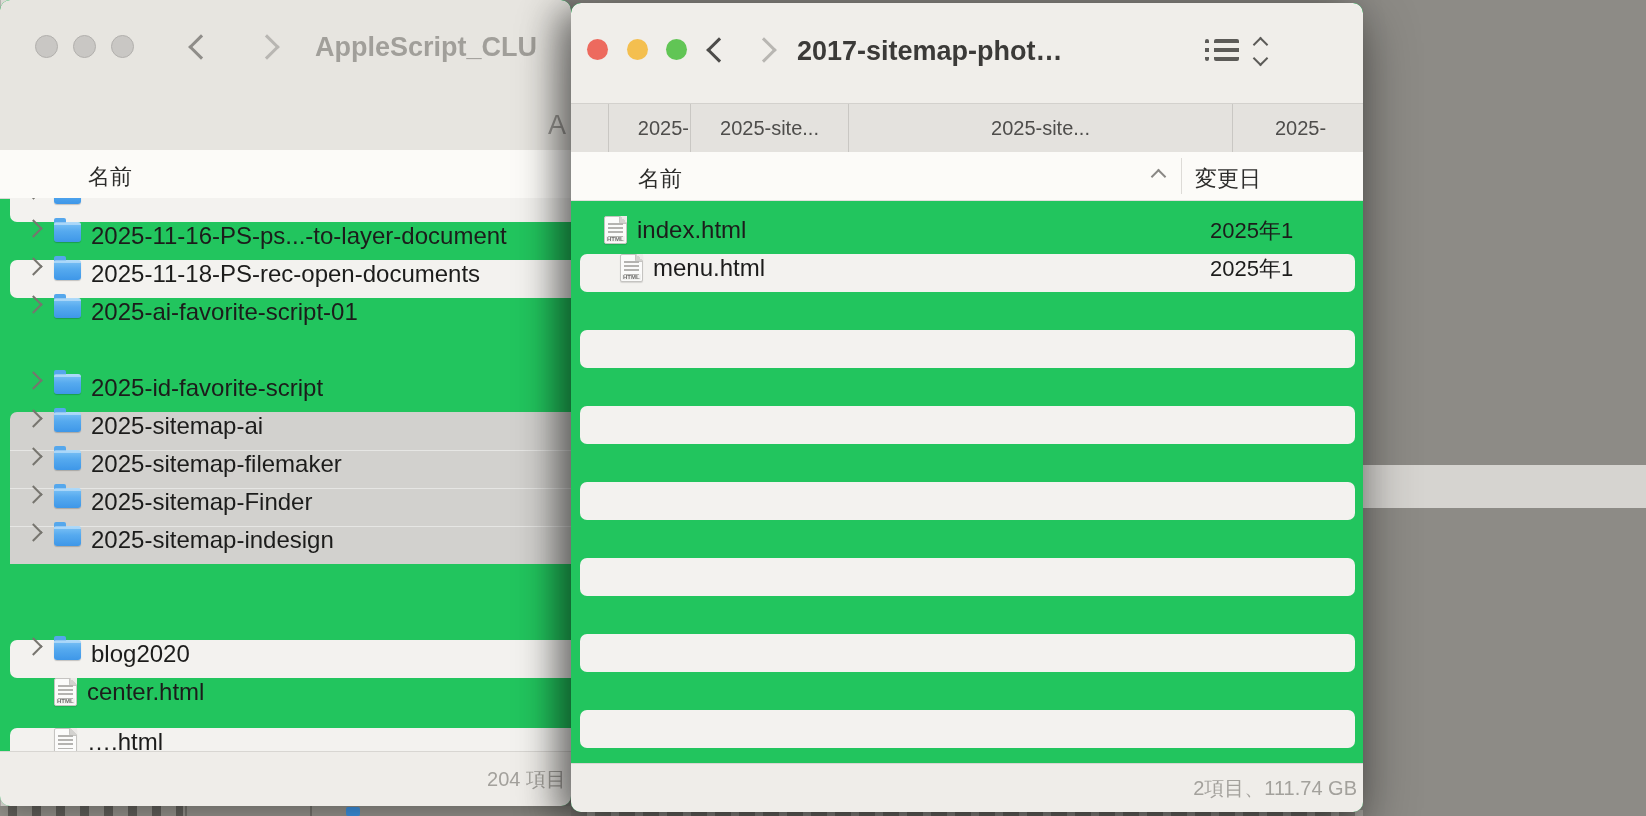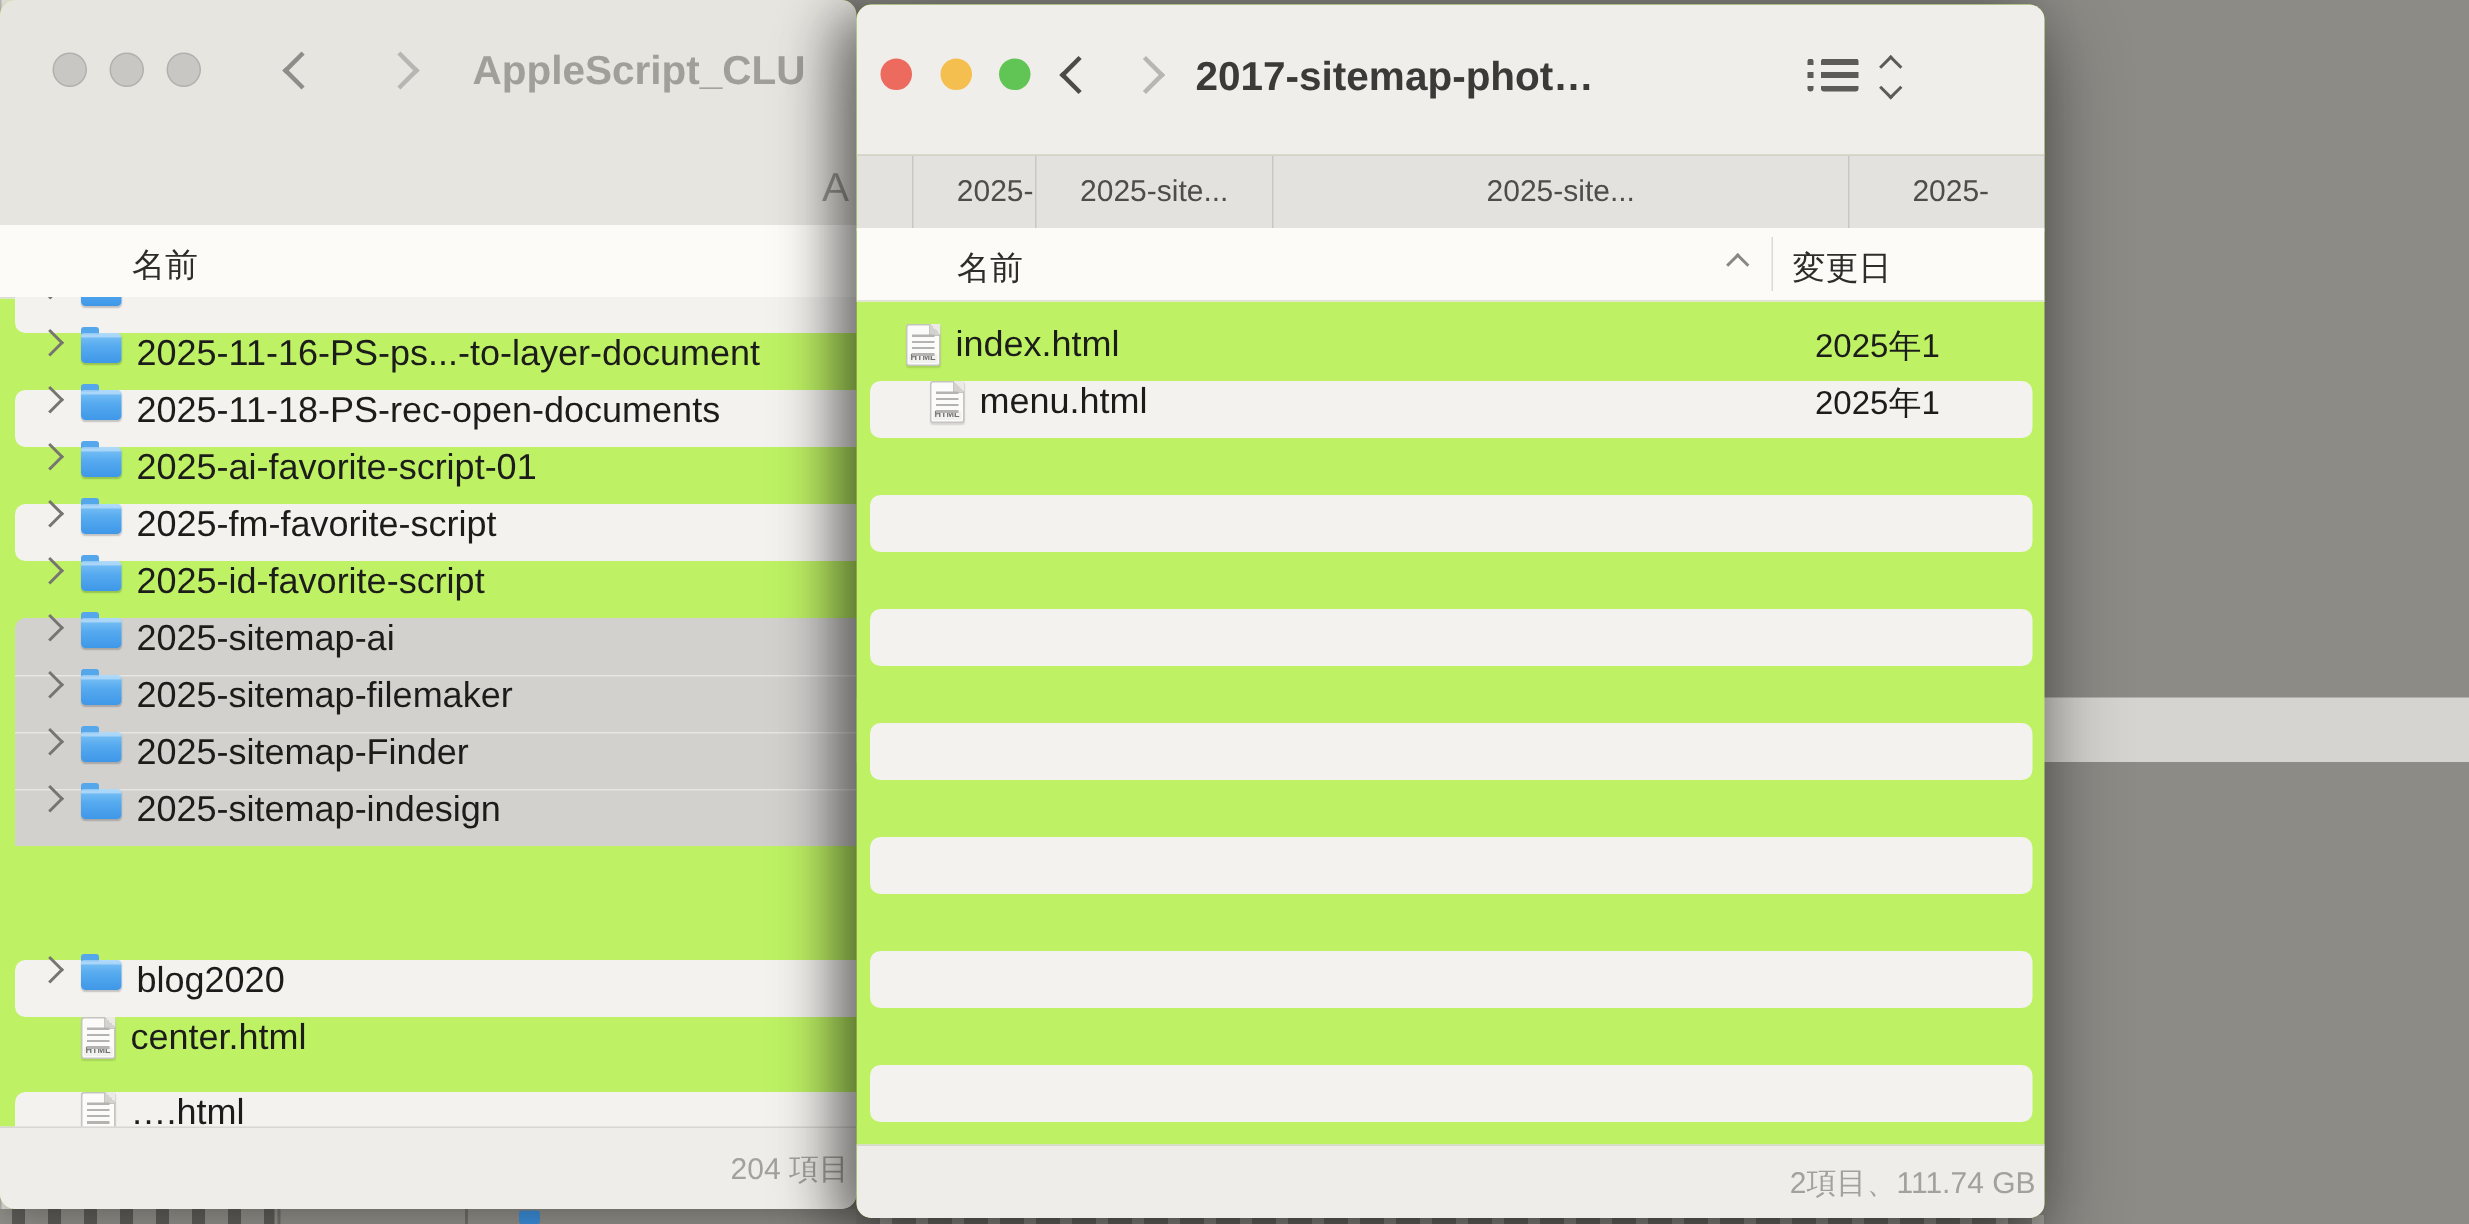--- a/index.html
+++ b/index.html
@@ -2,21 +2,21 @@
 <html><head>
 <meta charset="utf-8">
 <style>
   html,body{margin:0;padding:0;background:#555;}
   #screen{position:relative;width:1646px;height:816px;overflow:hidden;
           font-family:"Liberation Sans","DejaVu Sans",sans-serif;
           background:#8d8b86;-webkit-font-smoothing:antialiased;}
   .abs{position:absolute;}
 
   
-  .window{position:absolute;background:#bef264;}
+  .window{position:absolute;background:#22c55e;}
   #left-window{left:0;top:0;width:571px;height:806px;border-radius:10px;z-index:1;overflow:hidden;
                box-shadow:0 8px 30px rgba(0,0,0,.35);}
   #mid-window{left:571px;top:3px;width:792px;height:809px;border-radius:10px;z-index:3;overflow:hidden;
               box-shadow:-14px 6px 34px rgba(0,0,0,.38),0 18px 55px rgba(0,0,0,.42);}
   #right-panel{left:1362px;top:0;width:284px;height:816px;z-index:5;overflow:hidden;
                background:#e9e7e2;border-left:1px solid rgba(0,0,0,.18);
                box-shadow:-12px 0 30px rgba(0,0,0,.22);}
 
   
   .titlebar{position:absolute;left:0;top:0;right:0;}
@@ -140,26 +140,20 @@
           <span class="disc"></span>
           <span class="folder-icon" style="margin-left: 14px;"></span>
           <span class="fname">2025-11-18-PS-rec-open-documents</span>
         </div>
         <div class="frow" style="top: 100px; border-radius: 14px;">
           <div class="band"></div>
           <span class="disc"></span>
           <span class="folder-icon" style="margin-left: 14px;"></span>
           <span class="fname">2025-ai-favorite-script-01</span>
         </div>
-        <div class="frow alt" style="top: 138px;">
-          <div class="band"></div>
-          <span class="disc"></span>
-          <span class="folder-icon" style="margin-left: 14px;"></span>
-          <span class="fname">2025-fm-favorite-script</span>
-        </div>
         <div class="frow" style="top: 176px;">
           <div class="band"></div>
           <span class="disc"></span>
           <span class="folder-icon" style="margin-left: 14px;"></span>
           <span class="fname">2025-id-favorite-script</span>
         </div>
         <div class="frow selected sel-first" style="top: 214px;">
           <div class="band"></div>
           <span class="disc"></span>
           <span class="folder-icon" style="margin-left: 14px;"></span>

